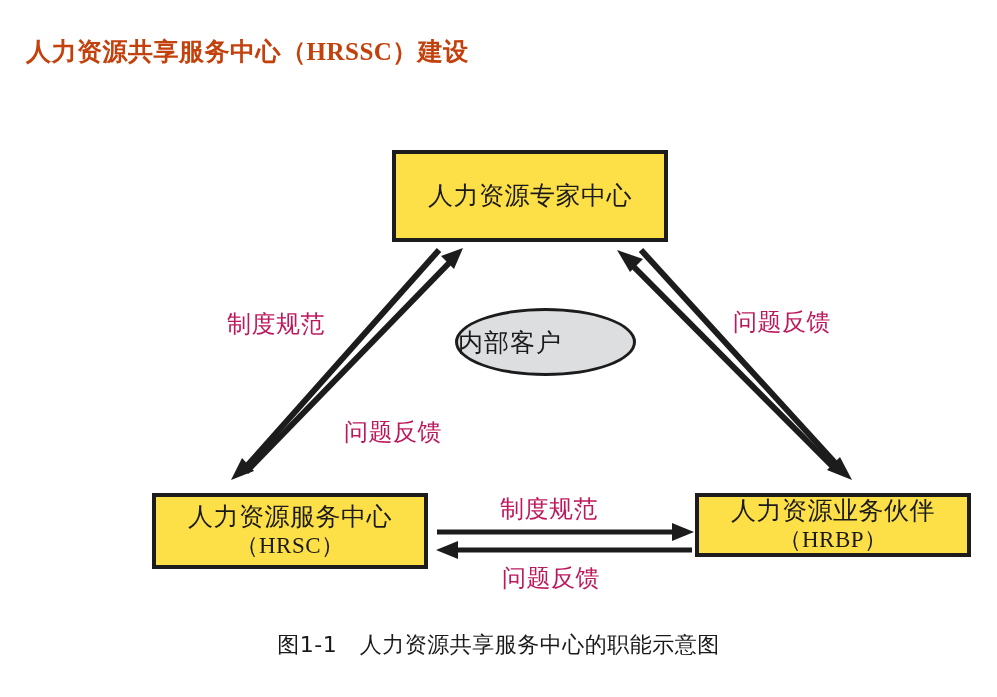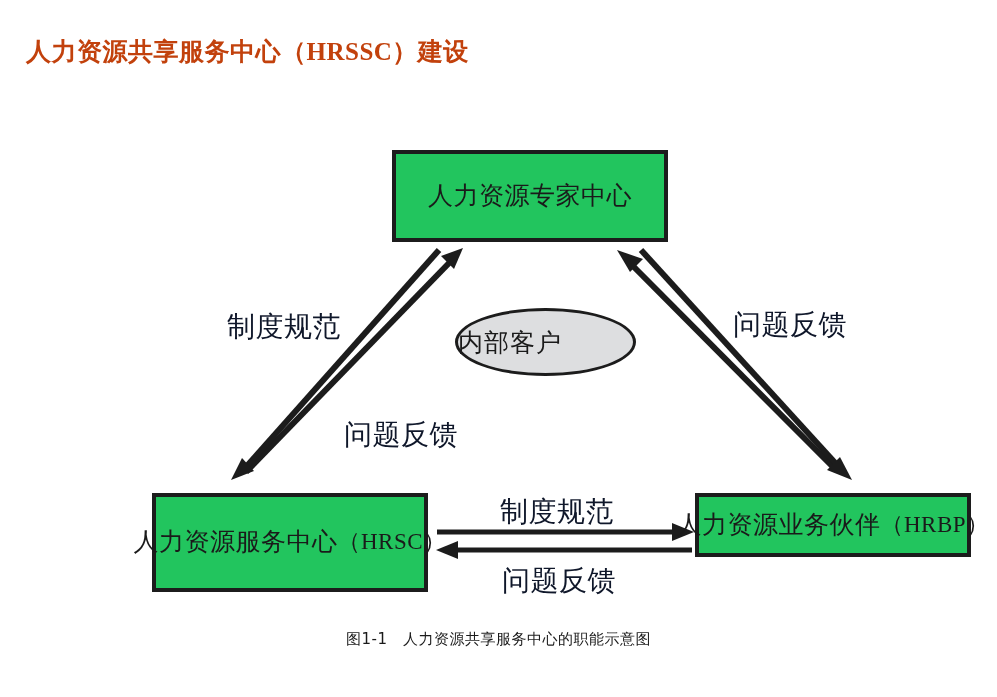--- a/index.html
+++ b/index.html
@@ -42,45 +42,45 @@
     left: 0;
     top: 0;
     width: 997px;
     height: 697px;
   }
 
   
   .node-box {
     position: absolute;
     box-sizing: border-box;
-    background: #22c55e;
+    background: #fde047;
     border: 4px solid #1c1c1c;
     display: flex;
-    flex-direction: row;
+    flex-direction: column;
     align-items: center;
     justify-content: center;
     line-height: 1.22;
     text-align: center;
     z-index: 3;
   }
   .node-line-1 {
     font-size: 25px;
     letter-spacing: 0.5px;
     white-space: nowrap;
     color: #1a1a1a;
   }
   .node-line-2 {
     font-size: 23px;
     letter-spacing: 0.5px;
     white-space: nowrap;
     color: #1a1a1a;
   }
 
   #node-hrcoe { left: 392px; top: 150px; width: 276px; height: 92px; }
-  #node-hrsc  { left: 152px; top: 493px; width: 276px; height: 99px; }
+  #node-hrsc  { left: 152px; top: 493px; width: 276px; height: 76px; }
   #node-hrbp  { left: 695px; top: 493px; width: 276px; height: 64px; }
 
   
   #node-internal-customer {
     position: absolute;
     left: 455px;
     top: 308px;
     width: 181px;
     height: 68px;
     box-sizing: border-box;
@@ -95,42 +95,42 @@
   #node-internal-customer .ellipse-label {
     font-size: 25px;
     letter-spacing: 1px;
     white-space: nowrap;
     color: #1a1a1a;
   }
 
   
   .edge-label {
     position: absolute;
-    font-size: 28px;
-    letter-spacing: 0.5px;
-    white-space: nowrap;
-    color: #0f172a;
+    font-size: 24px;
+    letter-spacing: 0.5px;
+    white-space: nowrap;
+    color: #be185d;
     z-index: 4;
   }
   #label-institution-norms { left: 227px; top: 308px; }
   #label-feedback-left     { left: 344px; top: 416px; }
   #label-feedback-right    { left: 733px; top: 306px; }
   #label-plan-delivery     { left: 619px; top: 398px; }
   #label-delivery-service  { left: 500px; top: 493px; }
   #label-feedback-bottom   { left: 502px; top: 562px; }
 
   
   #figure-caption {
     position: absolute;
     left: 0;
     top: 630px;
     width: 997px;
     text-align: center;
     font-family: "DejaVu Sans", "Liberation Sans", sans-serif;
-    font-size: 15px;
+    font-size: 22px;
     letter-spacing: 0.5px;
     color: #1a1a1a;
     white-space: pre;
   }
 </style>
 </head>
 <body>
 
 <h1 id="page-title">人力资源共享服务中心（HRSSC）建设</h1>
 

